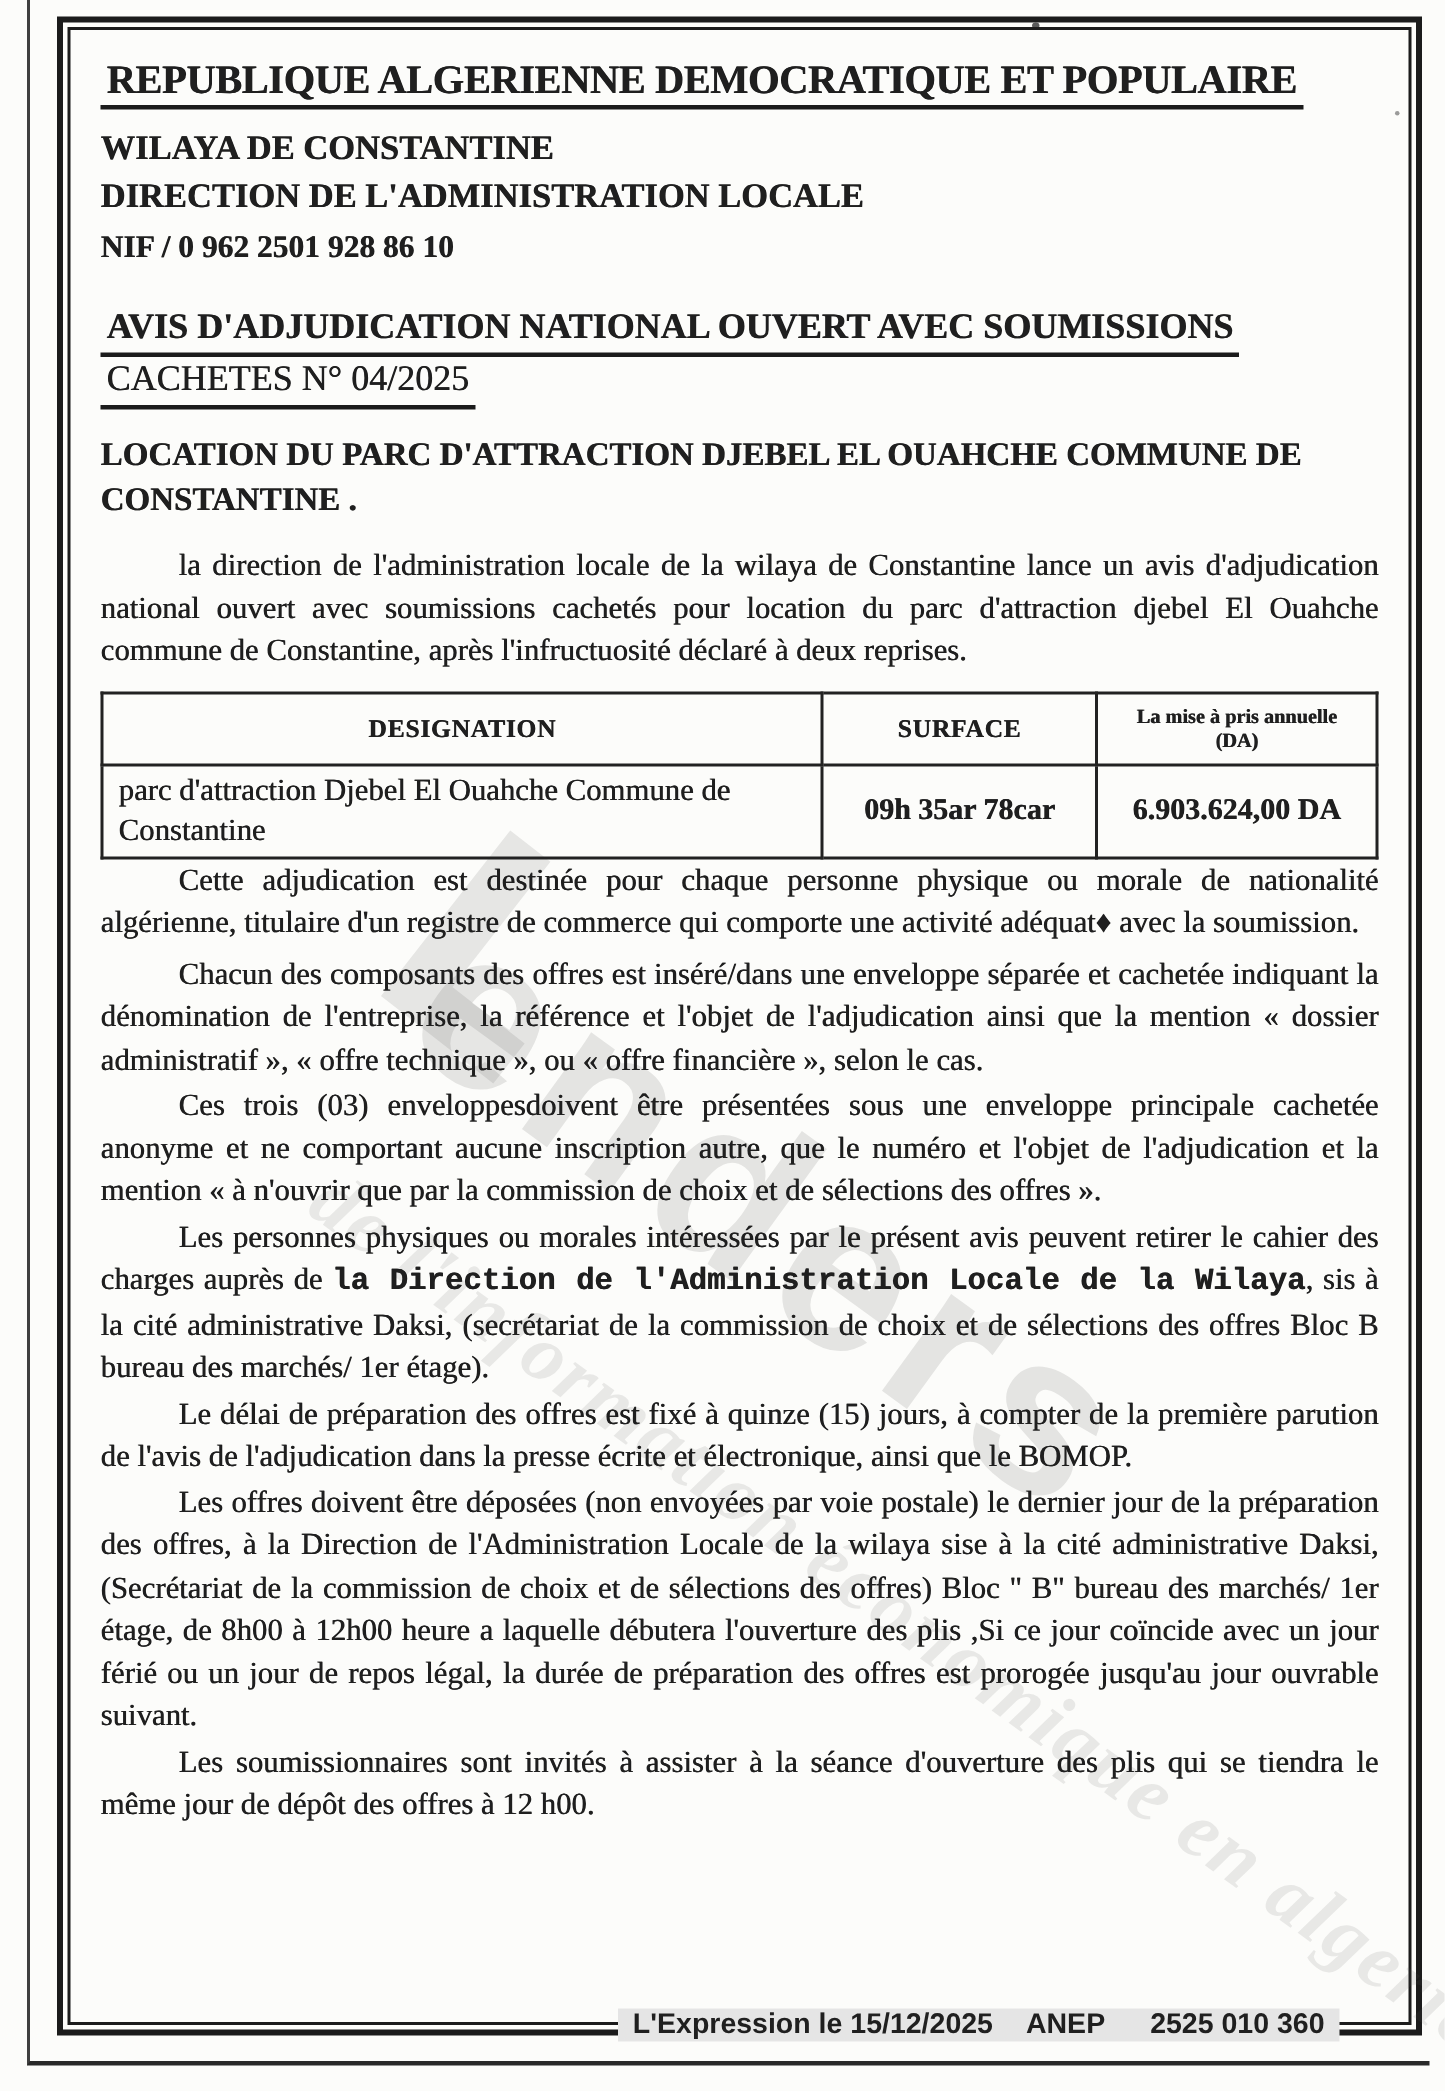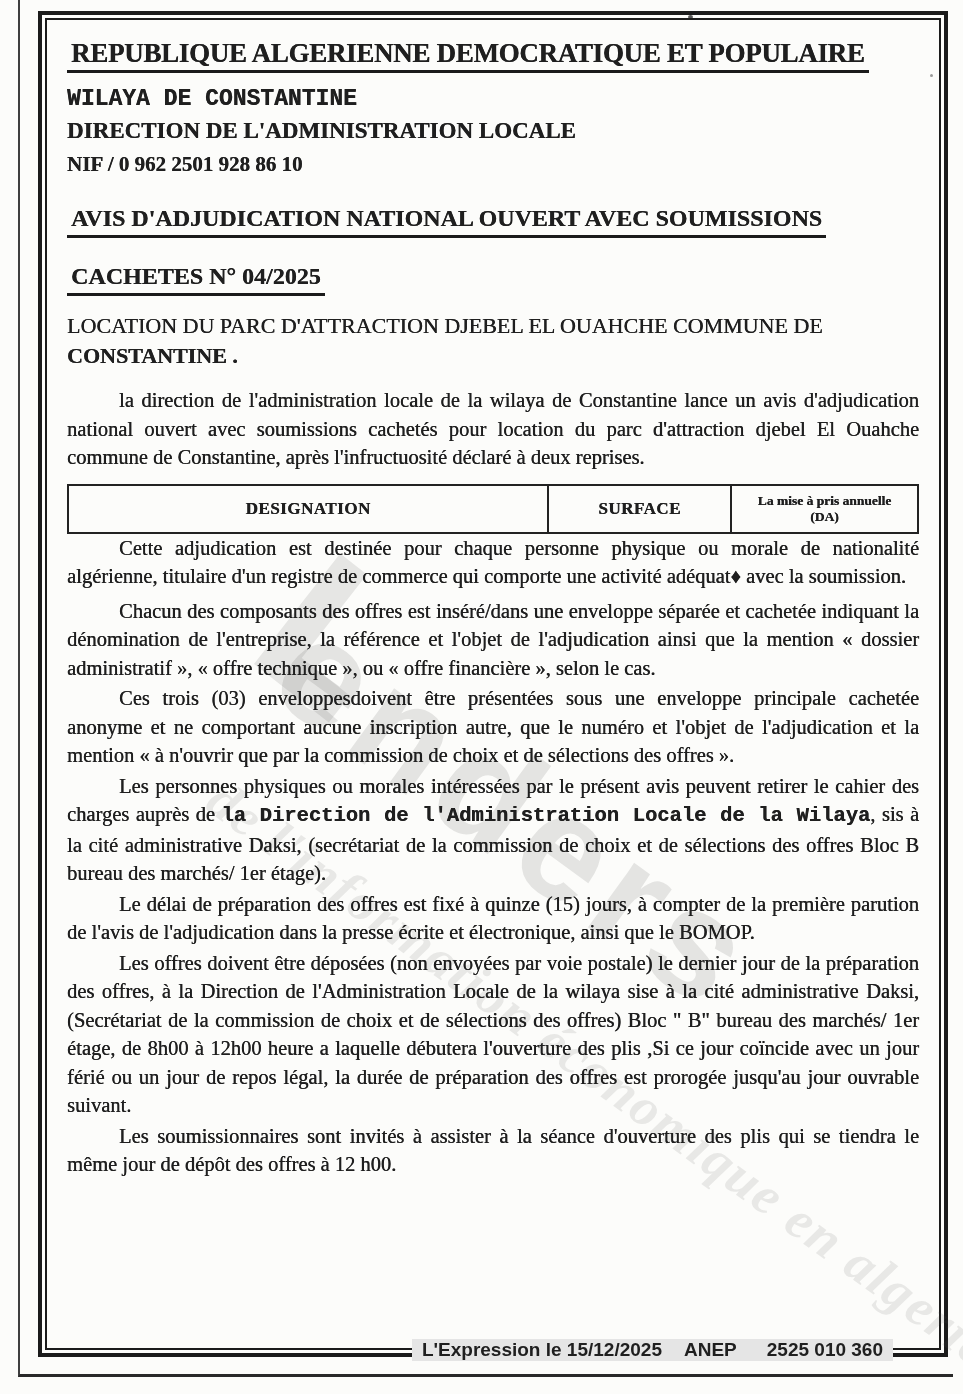--- a/index.html
+++ b/index.html
@@ -62,26 +62,26 @@
     font-family: "Liberation Serif", serif;
     font-style: italic; font-weight: 700;
     font-size: 54px; letter-spacing: 2px;
     color: rgba(90,90,90,0.12);
   }
 
   
   .c { text-align: left; }
   .u-thick { display: inline-block; border-bottom: 3px solid #1b1b1b; padding: 0 4px 2px; }
   .t-republic { margin-top: 8px; font-size: 27px; font-weight: 700; line-height: 30px; letter-spacing: -0.3px; }
-  .t-wilaya   { margin-top: 12px; font-size: 23px; font-weight: 700; line-height: 28px; font-family: Liberation Mono, monospace; }
+  .t-wilaya   { margin-top: 12px; font-size: 23px; font-weight: 700; line-height: 28px; }
   .t-direction{ margin-top: 4px;  font-size: 23px; font-weight: 700; line-height: 28px; }
   .t-nif      { margin-top: 6px;  font-size: 21px; font-weight: 700; line-height: 26px; }
   .t-notice1  { margin-top: 26px; font-size: 24px; font-weight: 700; line-height: 30px; }
-  .t-notice2  { margin-top: 23px;  font-size: 24px; font-weight: 700; line-height: 30px; }
-  .t-subject1 { margin-top: 16px; font-size: 22px; font-weight: 400; line-height: 28px; }
+  .t-notice2  { margin-top: 0;  font-size: 24px; font-weight: 400; line-height: 30px; }
+  .t-subject1 { margin-top: 16px; font-size: 22px; font-weight: 700; line-height: 28px; }
   .t-subject2 { margin-top: 2px;  font-size: 22px; font-weight: 700; line-height: 28px; }
 
   
   p.body {
     margin-top: 2px;
     font-size: 20.5px; line-height: 28.5px;
     text-align: justify; text-indent: 52px;
   }
   p.body.first { margin-top: 16px; }
   p.mt4  { margin-top: 0; }
@@ -162,20 +162,25 @@
             <col class="c1">
             <col class="c2">
             <col class="c3">
           </colgroup>
         <tbody>
             <tr>
           <th class="h-des">DESIGNATION</th>
           <th class="h-sur">SURFACE</th>
           <th class="h-pri">La mise à pris annuelle (DA)</th>
         </tr>
+        <tr>
+          <td class="d-des">parc d'attraction Djebel El Ouahche Commune de Constantine</td>
+          <td class="d-sur">09h 35ar 78car</td>
+          <td class="d-pri">6.903.624,00 DA</td>
+        </tr>
       </tbody>
         </table>
 
       <p class="body mt4">Cette adjudication est destinée pour chaque personne physique ou morale de nationalité algérienne, titulaire d'un registre de commerce qui comporte une activité adéquat♦ avec la soumission.</p>
 
 
 
       <p class="body mt6">Chacun des composants des offres est inséré/dans une enveloppe séparée et cachetée indiquant la dénomination de l'entreprise, la référence et l'objet de l'adjudication ainsi que la mention « dossier administratif », « offre technique », ou « offre financière », selon le cas.</p>
 
       <p class="body">Ces trois (03) enveloppesdoivent être présentées sous une enveloppe principale cachetée anonyme et ne comportant aucune inscription autre, que le numéro et l'objet de l'adjudication et la mention « à n'ouvrir que par la commission de choix et de sélections des offres ».</p>

